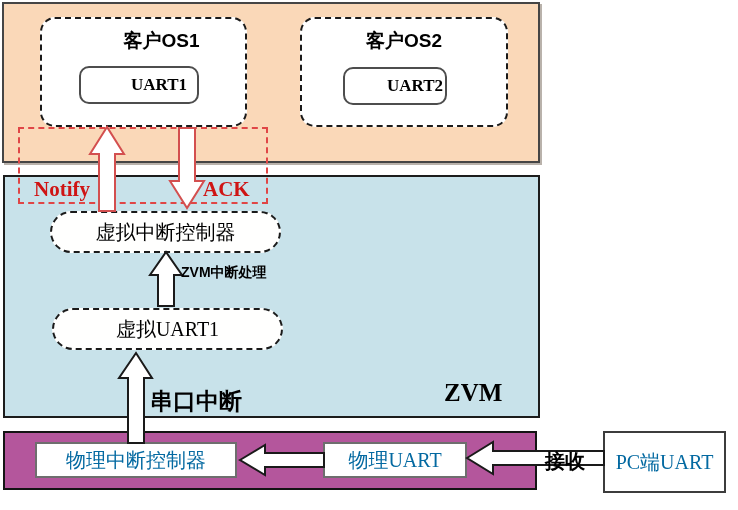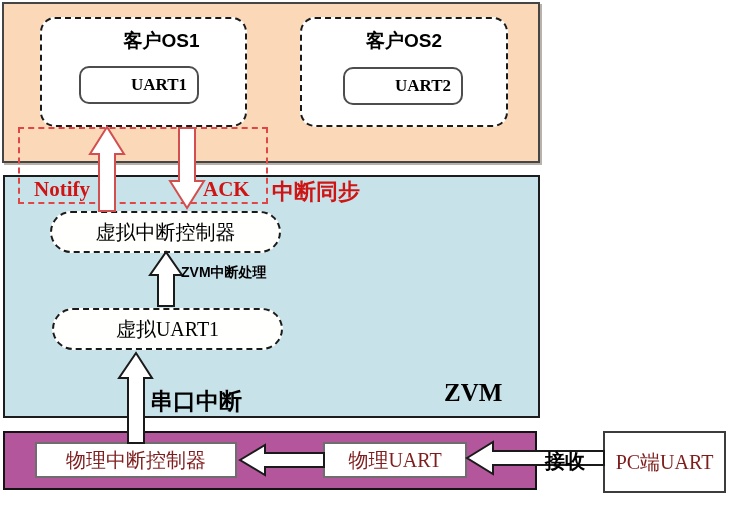--- a/index.html
+++ b/index.html
@@ -28,35 +28,35 @@
   #os1-box { left: 40px; top: 17px; width: 207px; height: 110px; padding-left: 36px; }
   #os2-box { left: 300px; top: 17px; width: 208px; height: 110px; }
   .os-title { margin-top: 9px; font-size: 19px; font-weight: bold; color: #000;
     font-family: "Liberation Sans", sans-serif; }
 
   .uart-box { position: absolute; background: #fff; border: 2px solid #4d4d4d;
     border-radius: 10px; display: flex; align-items: center; justify-content: center;
     font-family: "Liberation Serif", serif; font-weight: bold; font-size: 17px;
     color: #000; z-index: 7; padding-left: 40px; }
   #uart1-box { left: 79px; top: 66px; width: 120px; height: 38px; }
-  #uart2-box { left: 343px; top: 67px; width: 120px; height: 38px; }
+  #uart2-box { left: 343px; top: 67px; width: 104px; height: 38px; }
 
   
   .zvm-box { position: absolute; background: #fffffe;
     border: 2.5px dashed #1a1a1a; border-radius: 21px;
     display: flex; align-items: center; justify-content: center;
     font-family: "Liberation Serif", serif; font-size: 20px; color: #000;
     z-index: 6; }
   #virt-intc-box { left: 50px; top: 211px; width: 231px; height: 42px; align-items: center; }
   #virt-uart-box { left: 52px; top: 308px; width: 231px; height: 42px; }
 
   
   .phys-box { position: absolute; background: #ffffff; border: 2px solid #3c3c3c;
     display: flex; align-items: center; justify-content: center;
-    font-family: "Liberation Serif", serif; font-size: 20px; color: #7f1d1d;
+    font-family: "Liberation Serif", serif; font-size: 20px; color: #0369a1;
     z-index: 6; }
   #phys-intc-box { left: 35px; top: 442px; width: 202px; height: 36px; border-color:#6e6e6e; }
   #phys-uart-box { left: 323px; top: 442px; width: 144px; height: 36px; border-color:#6e6e6e; }
   #pc-uart-box  { left: 603px; top: 431px; width: 123px; height: 62px; }
 
   
   #sync-rect { left: 18px; top: 127px; width: 250px; height: 77px;
     border: 2px dashed #e04646; z-index: 5; }
 
   
@@ -136,21 +136,20 @@
   </svg>
   <svg class="arrow" style="left:239px; top:443px;" width="86" height="34" viewBox="0 0 86 34">
     <polygon points="1,17 26,2 26,10 85,10 85,24 26,24 26,32" fill="#ffffff" stroke="#1a1a1a" stroke-width="2"></polygon>
   </svg>
   <svg class="arrow" style="left:466px; top:440px;" width="139" height="36" viewBox="0 0 139 36">
     <polygon points="1,18 27,2 27,11 138,11 138,25 27,25 27,34" fill="#ffffff" stroke="#1a1a1a" stroke-width="2"></polygon>
   </svg>
 
   <div id="notify-label" class="lbl">Notify</div>
   <div id="ack-label" class="lbl">ACK</div>
-  <div id="sync-label" class="lbl">中断同步</div>
   <div id="zvm-irq-label" class="lbl">ZVM中断处理</div>
   <div id="serial-irq-label" class="lbl">串口中断</div>
   <div id="zvm-label" class="lbl">ZVM</div>
   <div id="recv-label" class="lbl">
     <div>接收</div>
     
   </div>
 
 </div>
 

